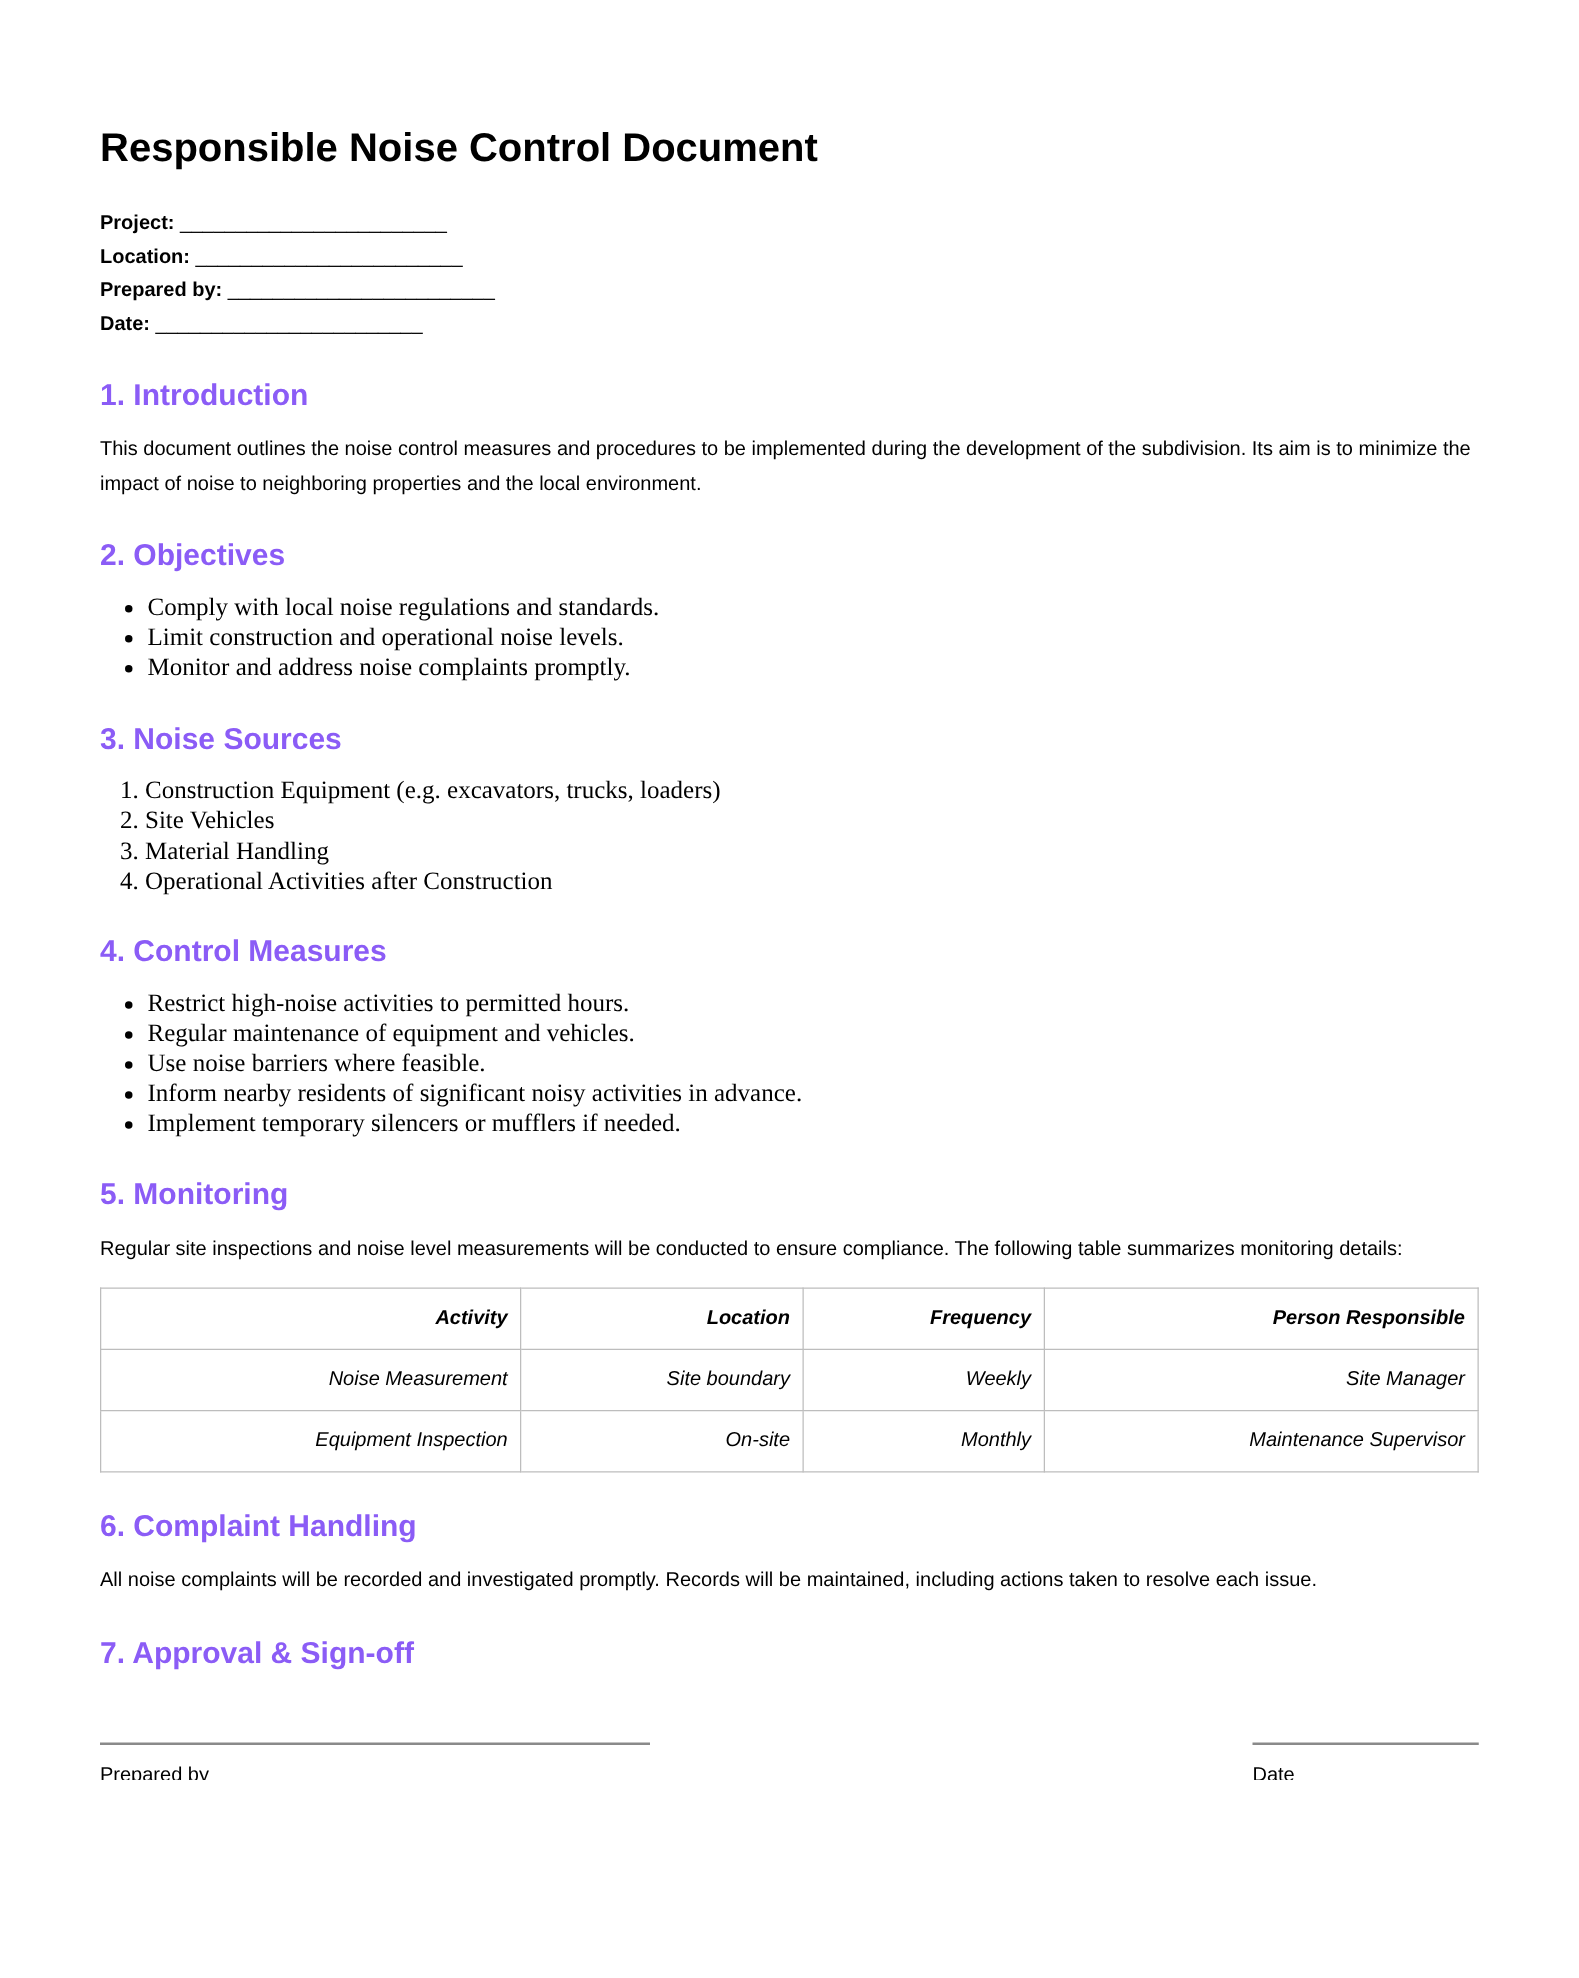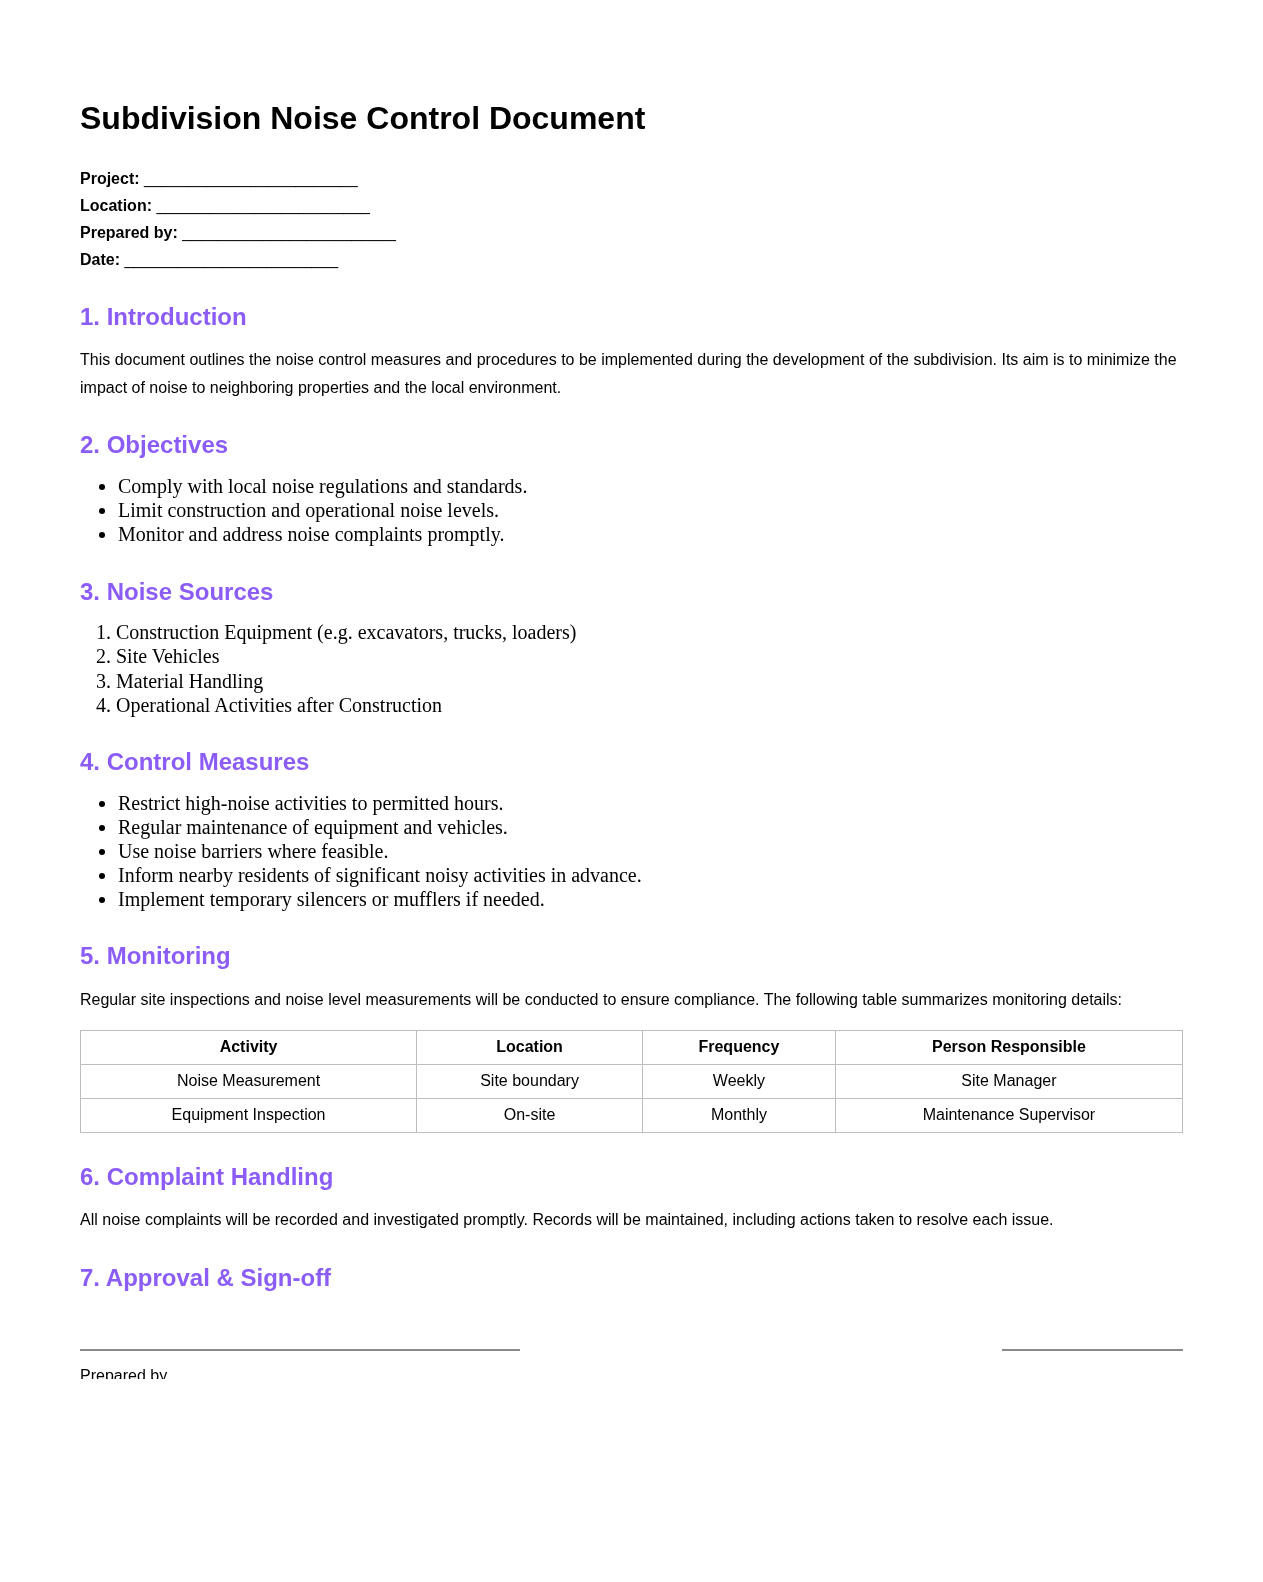--- a/index.html
+++ b/index.html
@@ -53,62 +53,62 @@
   ol.doc-list { padding-left: 36px; }
   ul.doc-list li, ol.doc-list li { margin: 0; padding: 0 0 1px 0; }
   table.monitoring-table {
     border-collapse: collapse;
     width: 100%;
     margin: 16px 0 12px 0;
     font-size: 16px;
   }
   table.monitoring-table th, table.monitoring-table td {
     border: 1px solid #bdbdbd;
-    padding: 0 10px;
-    text-align: center;
+    padding: 15px 10px;
+    text-align: right;
     height: 34px;
     vertical-align: middle;
+    font-style: italic;
   }
   table.monitoring-table th { font-weight: bold; }
   .col-activity { width: 30.5%; }
   .col-location { width: 20.5%; }
   .col-frequency { width: 17.5%; }
   .col-person { width: 31.5%; }
   .signature-row {
     margin-top: 58px;
     display: flex;
     justify-content: space-between;
     align-items: flex-end;
   }
   .sig-block-left { width: 440px; }
   .sig-block-right { width: 181px; }
   .sig-line { border-top: 2px solid #8a8a8a; height: 0; }
   .sig-labels-clip {
     height: 28px;
     overflow: hidden; 
     display: flex;
     justify-content: space-between;
-    flex-direction: column;
   }
   .sig-label {
     font-size: 16px;
     padding-top: 15px;
     line-height: 1.2;
     white-space: nowrap;
   }
   .sig-label-left { width: 440px; }
   .sig-label-right { width: 181px; }
 </style>
 </head>
 <body>
 
 <div class="page">
   <div class="content">
 
-    <h1 class="doc-title">Subdivision Noise Control Document</h1>
+    <h1 class="doc-title">Responsible Noise Control Document</h1>
 
     <div class="fields">
       <div class="field-row">
         <strong>Project:</strong>
         <span class="field-line">________________________</span>
       </div>
       <div class="field-row">
         <strong>Location:</strong>
         <span class="field-line">________________________</span>
       </div>

